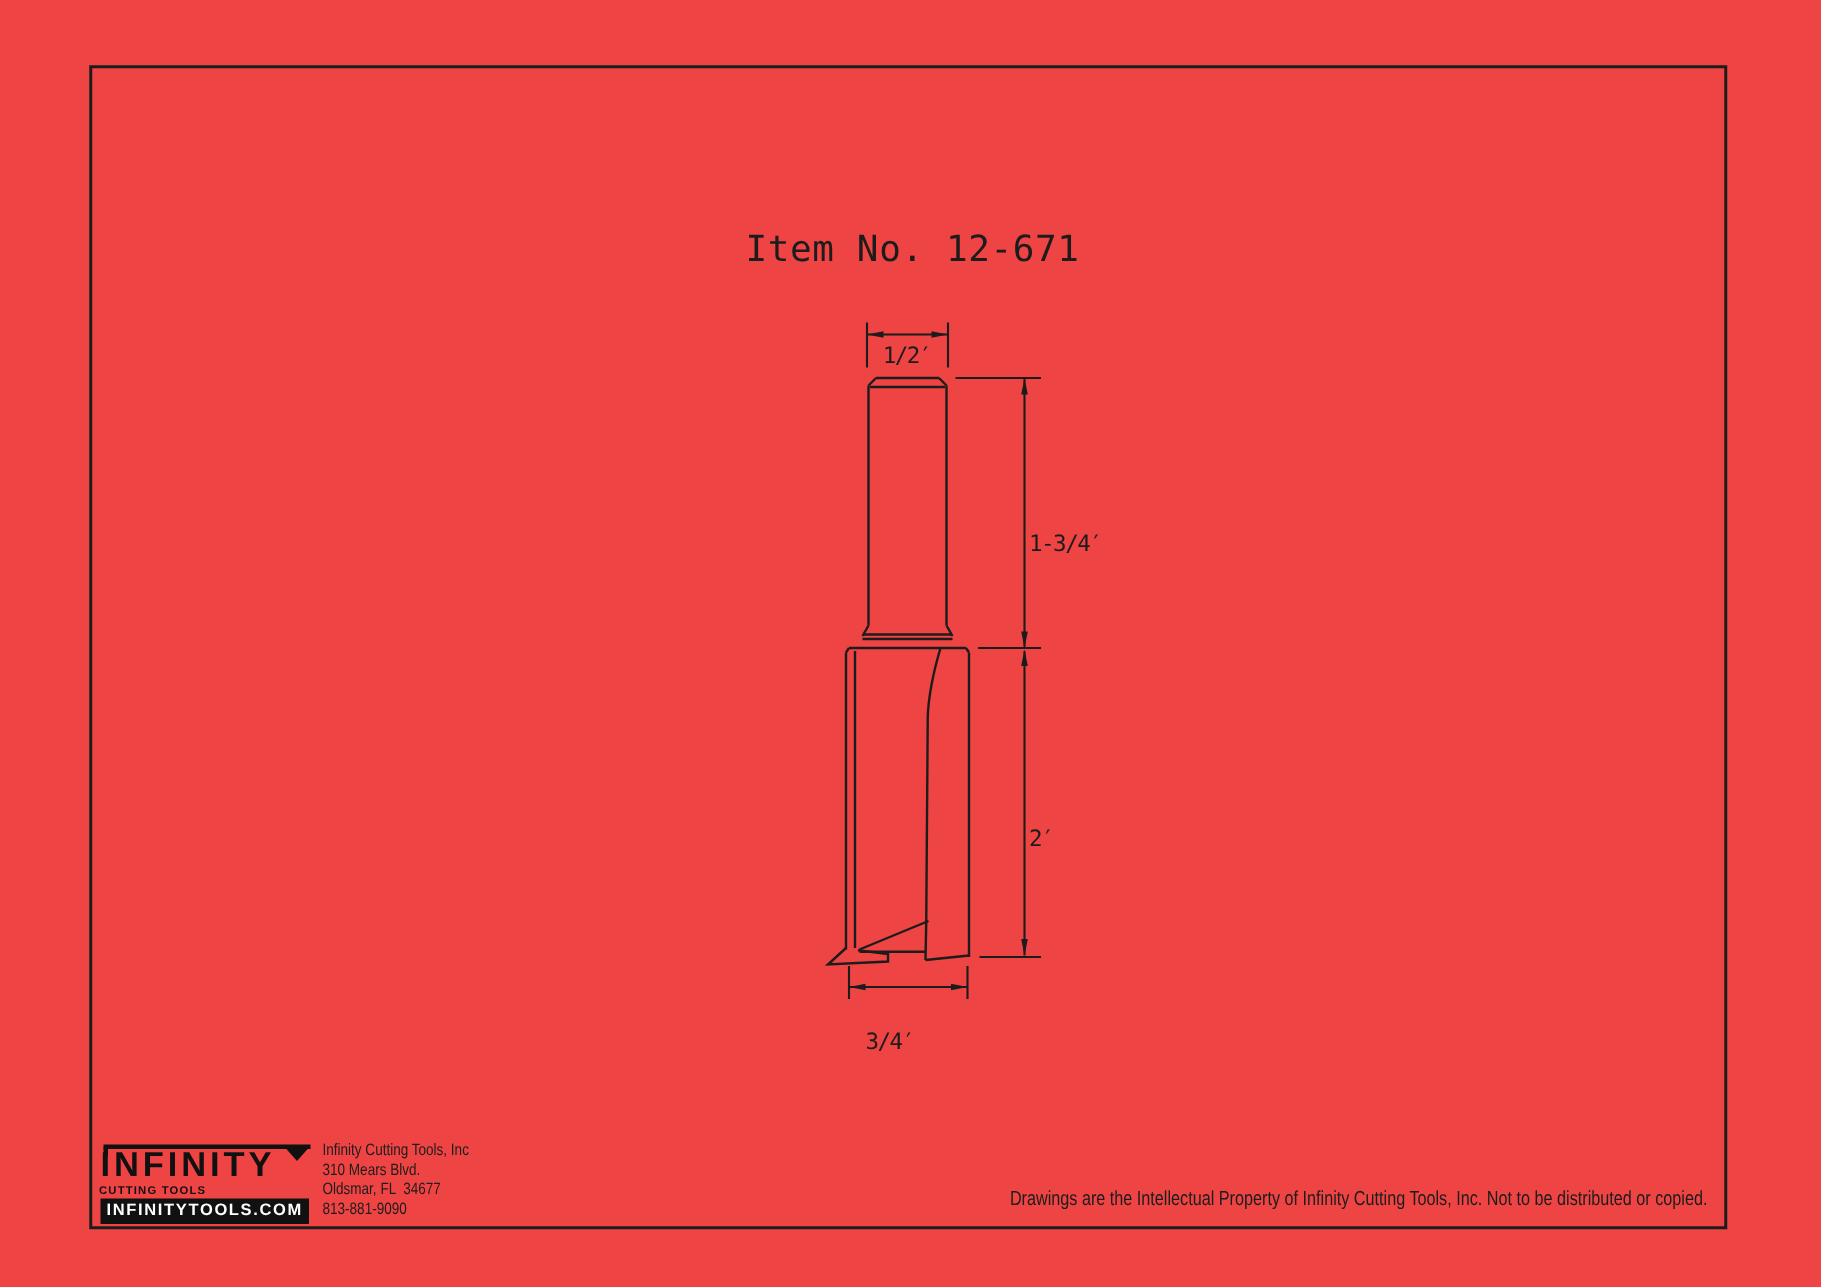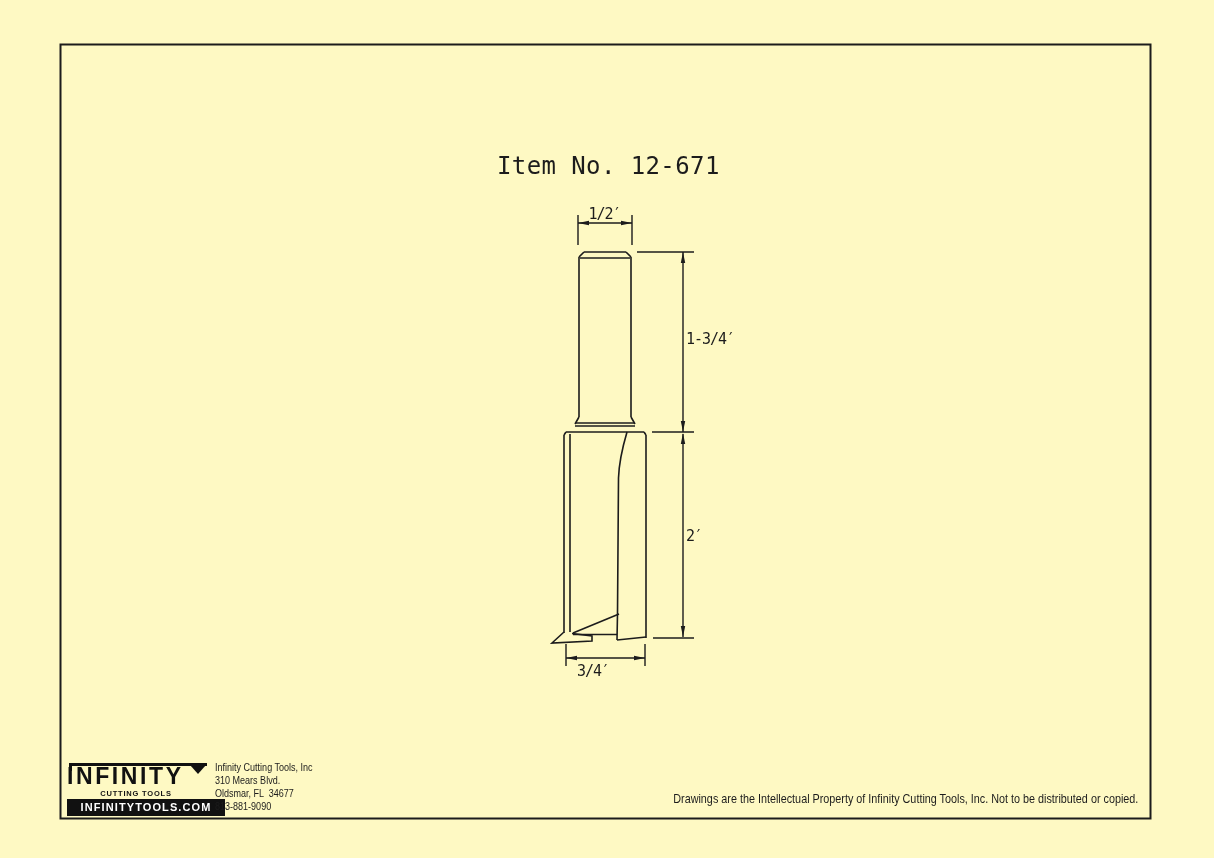--- a/index.html
+++ b/index.html
@@ -1,42 +1,42 @@
 <!DOCTYPE html>
 <html><head>
 <meta charset="utf-8">
 <style>
   html,body{margin:0;padding:0;background:#fff;}
   .page{
-    position:relative;width:1214px;height:858px;background:#fef9c3;
+    position:relative;width:1214px;height:858px;background:#ef4444;
     font-family:"Liberation Sans", sans-serif;overflow:hidden;color:#1c1c1c;
   }
   svg{position:absolute;left:0;top:0;}
   .cad-text{
     position:absolute;
     font-family:"DejaVu Sans Mono", monospace;
     color:#1c1c1c;
   }
   .title{left:497px;top:152px;font-size:24px;letter-spacing:0.4px;}
-  .dim{font-size:15px;letter-spacing:-1px;}
+  .dim{font-size:15px;letter-spacing:-1px;margin-top:23px;}
   .dim-shank-dia{left:577px;top:205px;width:55px;text-align:center;}
   .dim-shank-len{left:686px;top:330px;text-align:center;}
   .dim-cut-len{left:686px;top:527px;}
   .dim-cut-dia{left:577px;top:662px;width:55px;text-align:left;}
 
   
   .logo-bar{position:absolute;left:69px;top:763px;width:138px;height:3px;background:#111;}
   .logo-tick{position:absolute;left:69px;top:765px;width:3px;height:6px;background:#111;}
   .logo-arrow{position:absolute;left:190px;top:765px;width:0;height:0;
     border-left:8px solid transparent;border-right:8px solid transparent;border-top:9px solid #111;}
   .logo-brand{position:absolute;left:67px;top:766px;font-size:23px;font-weight:bold;
     letter-spacing:2.6px;line-height:20px;color:#111;text-align:right;}
-  .logo-tagline{position:absolute;left:66px;top:789px;width:140px;text-align:center;
+  .logo-tagline{position:absolute;left:66px;top:789px;width:140px;text-align:left;
     font-size:7.5px;font-weight:bold;letter-spacing:0.8px;color:#111;}
-  .logo-webbox{position:absolute;left:67px;top:799px;width:158px;height:17px;background:#111;
+  .logo-webbox{position:absolute;left:67px;top:799px;width:139px;height:17px;background:#111;
     color:#fff;font-size:11px;font-weight:bold;letter-spacing:1.1px;text-align:center;line-height:17px;}
   .address{position:absolute;left:215px;top:761px;font-size:11px;line-height:13px;
     transform:scaleX(0.82);transform-origin:left top;}
   .address div{white-space:pre;}
   .copyright{position:absolute;right:76px;top:791px;font-size:13.5px;white-space:nowrap;
     transform:scaleX(0.8);transform-origin:100% 50%;}
 </style>
 </head>
 <body>
 

